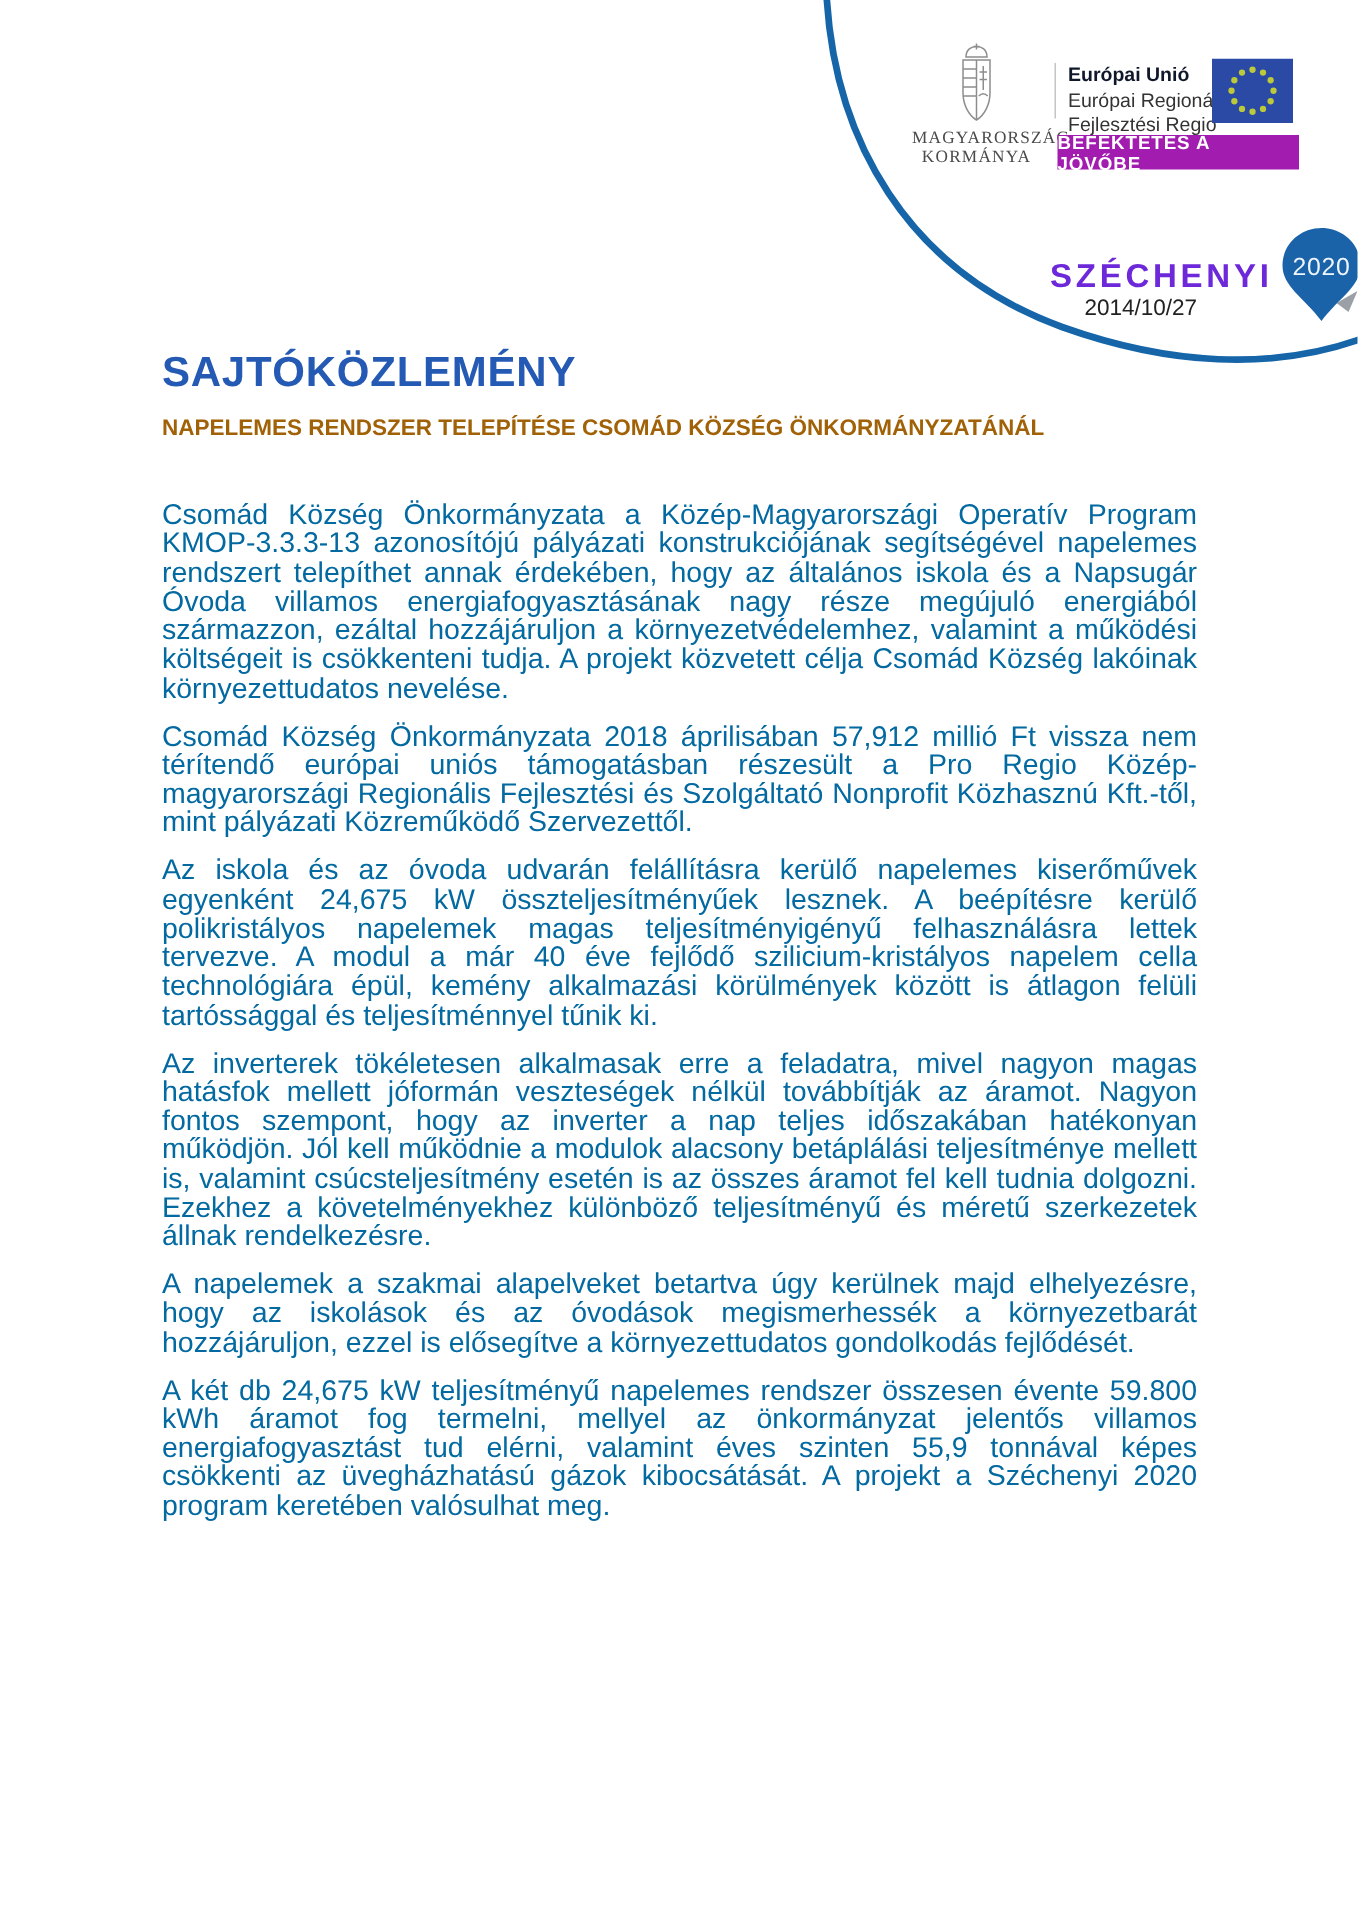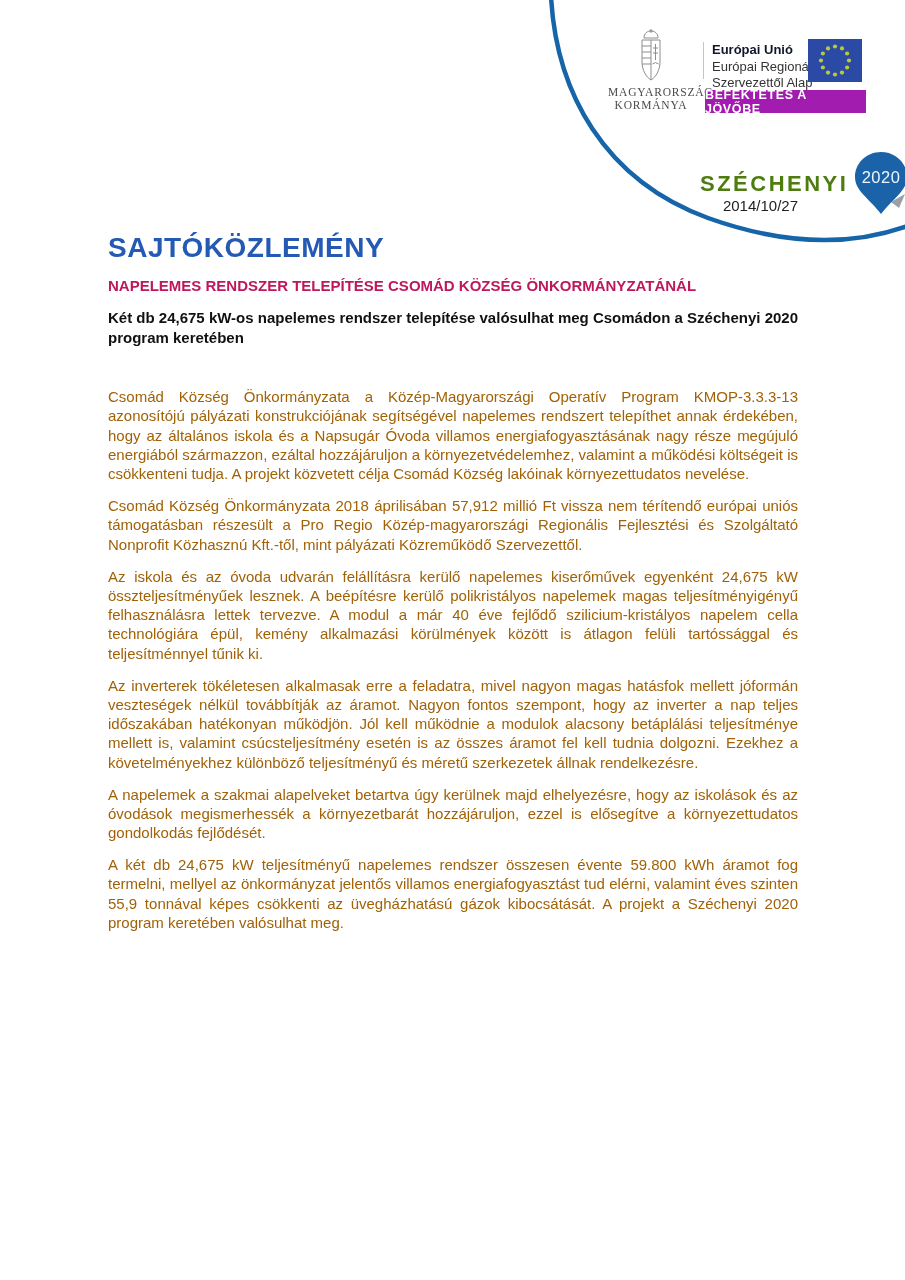--- a/index.html
+++ b/index.html
@@ -23,34 +23,34 @@
   .eu-text { position:absolute; left:712px; top:42px; font-size:13px; line-height:16.5px; color:#333; }
   .eu-text .b { font-weight:bold; color:#0f172a; }
 
   .eu-flag { position:absolute; left:808px; top:39px; }
 
   .banner { position:absolute; left:705px; top:90px; width:161px; height:23px;
             background:#a21caf; color:#ffffff; font-weight:bold; font-size:12.5px;
             letter-spacing:0.6px; display:flex; align-items:center; justify-content:center; }
 
   .szechenyi { position:absolute; left:700px; top:150px; display:flex; align-items:center; }
-  .szechenyi-word { font-size:22px; font-weight:bold; color:#4d7c0f; letter-spacing:2.5px; }
+  .szechenyi-word { font-size:22px; font-weight:bold; color:#6d28d9; letter-spacing:2.5px; }
   .pin-wrap { position:relative; margin-left:5px; width:56px; height:68px; }
 
   
   .content { position:absolute; left:108px; top:197px; width:690px; }
   .date-line { font-size:15px; color:#222;text-align:right; }
   .org-line  { font-size:15.5px; font-weight:bold; margin-top:13px; color:#111; }
   .doc-title { font-size:28px; font-weight:bold; color:#245ab4; margin-top:18px; letter-spacing:0.5px; }
-  .doc-subtitle { font-size:15px; font-weight:bold; color:#be185d; margin-top:13px; }
+  .doc-subtitle { font-size:15px; font-weight:bold; color:#a16207; margin-top:13px; }
   .doc-lead { font-size:15px; font-weight:bold; color:#111; margin-top:14px;
               text-align:justify; line-height:19.5px; }
   .paragraphs { margin-top:40px; }
-  .paragraphs p { font-size:15px; line-height:19.25px; text-align:justify;
-                  margin-bottom:12.8px; color:#a16207; }
+  .paragraphs p { font-size:19px; line-height:19.25px; text-align:justify;
+                  margin-bottom:12.8px; color:#0369a1; }
 </style>
 </head>
 <body>
 
 <svg class="arc-svg" viewBox="0 0 905 270" xmlns="http://www.w3.org/2000/svg">
   <path d="M551,-4 C556,92 604,180 708,218 C778,243 848,248 910,225" fill="none" stroke="#1565a8" stroke-width="4.5" stroke-linecap="round"></path>
 </svg>
 
 <div class="gov-block">
   <svg class="gov-coat" width="34" height="54" viewBox="0 0 34 54" xmlns="http://www.w3.org/2000/svg">
@@ -66,21 +66,21 @@
   </svg>
   <div class="gov-name">MAGYARORSZÁG</div>
   <div class="gov-name">KORMÁNYA</div>
 </div>
 
 <div class="vsep"></div>
 
 <div class="eu-text">
   <div class="b">Európai Unió</div>
   <div>Európai Regionális</div>
-  <div>Szervezettől Alap</div>
+  <div>Fejlesztési Regio</div>
 </div>
 
 <svg class="eu-flag" width="54" height="43" viewBox="0 0 54 43" xmlns="http://www.w3.org/2000/svg">
   <rect x="0" y="0" width="54" height="43" fill="#2b4aa5"></rect>
   <g fill="#bcc93a">
     <circle cx="27" cy="7.5" r="2.1"></circle>
       <circle cx="34" cy="9.4" r="2.1"></circle>
     <circle cx="39.1" cy="14.5" r="2.1"></circle>
       <circle cx="41" cy="21.5" r="2.1"></circle>
     <circle cx="39.1" cy="28.5" r="2.1"></circle>
@@ -104,21 +104,20 @@
       <path d="M28,2 C42.4,2 54,13 54,27 C54,41 40,48 28,64 C16,48 2,41 2,27 C2,13 13.6,2 28,2 Z" fill="#1a63a8"></path>
       <text x="28" y="33" text-anchor="middle" font-family="Liberation Sans, sans-serif" font-size="16.5" letter-spacing="0.5" fill="#eef5fc">2020</text>
     </svg>
   </span>
 </div>
 
 <div class="content">
   <div class="date-line">2014/10/27</div>
   <h1 class="doc-title">SAJTÓKÖZLEMÉNY</h1>
   <div class="doc-subtitle">NAPELEMES RENDSZER TELEPÍTÉSE CSOMÁD KÖZSÉG ÖNKORMÁNYZATÁNÁL</div>
-  <div class="doc-lead">Két db 24,675 kW-os napelemes rendszer telepítése valósulhat meg Csomádon a Széchenyi 2020 program keretében</div>
 
   <div class="paragraphs">
     <p>Csomád Község Önkormányzata a Közép-Magyarországi Operatív Program KMOP-3.3.3-13 azonosítójú pályázati konstrukciójának segítségével napelemes rendszert telepíthet annak érdekében, hogy az általános iskola és a Napsugár Óvoda villamos energiafogyasztásának nagy része megújuló energiából származzon, ezáltal hozzájáruljon a környezetvédelemhez, valamint a működési költségeit is csökkenteni tudja. A projekt közvetett célja Csomád Község lakóinak környezettudatos nevelése.</p>
     <p>Csomád Község Önkormányzata 2018 áprilisában 57,912 millió Ft vissza nem térítendő európai uniós támogatásban részesült a Pro Regio Közép-magyarországi Regionális Fejlesztési és Szolgáltató Nonprofit Közhasznú Kft.-től, mint pályázati Közreműködő Szervezettől.</p>
     <p>Az iskola és az óvoda udvarán felállításra kerülő napelemes kiserőművek egyenként 24,675 kW összteljesítményűek lesznek. A beépítésre kerülő polikristályos napelemek magas teljesítményigényű felhasználásra lettek tervezve. A modul a már 40 éve fejlődő szilicium-kristályos napelem cella technológiára épül, kemény alkalmazási körülmények között is átlagon felüli tartóssággal és teljesítménnyel tűnik ki.</p>
     <p>Az inverterek tökéletesen alkalmasak erre a feladatra, mivel nagyon magas hatásfok mellett jóformán veszteségek nélkül továbbítják az áramot. Nagyon fontos szempont, hogy az inverter a nap teljes időszakában hatékonyan működjön. Jól kell működnie a modulok alacsony betáplálási teljesítménye mellett is, valamint csúcsteljesítmény esetén is az összes áramot fel kell tudnia dolgozni. Ezekhez a követelményekhez különböző teljesítményű és méretű szerkezetek állnak rendelkezésre.</p>
     <p>A napelemek a szakmai alapelveket betartva úgy kerülnek majd elhelyezésre, hogy az iskolások és az óvodások megismerhessék a környezetbarát hozzájáruljon, ezzel is elősegítve a környezettudatos gondolkodás fejlődését.</p>
     <p>A két db 24,675 kW teljesítményű napelemes rendszer összesen évente 59.800 kWh áramot fog termelni, mellyel az önkormányzat jelentős villamos energiafogyasztást tud elérni, valamint éves szinten 55,9 tonnával képes csökkenti az üvegházhatású gázok kibocsátását. A projekt a Széchenyi 2020 program keretében valósulhat meg.</p>
   </div>
 </div>

